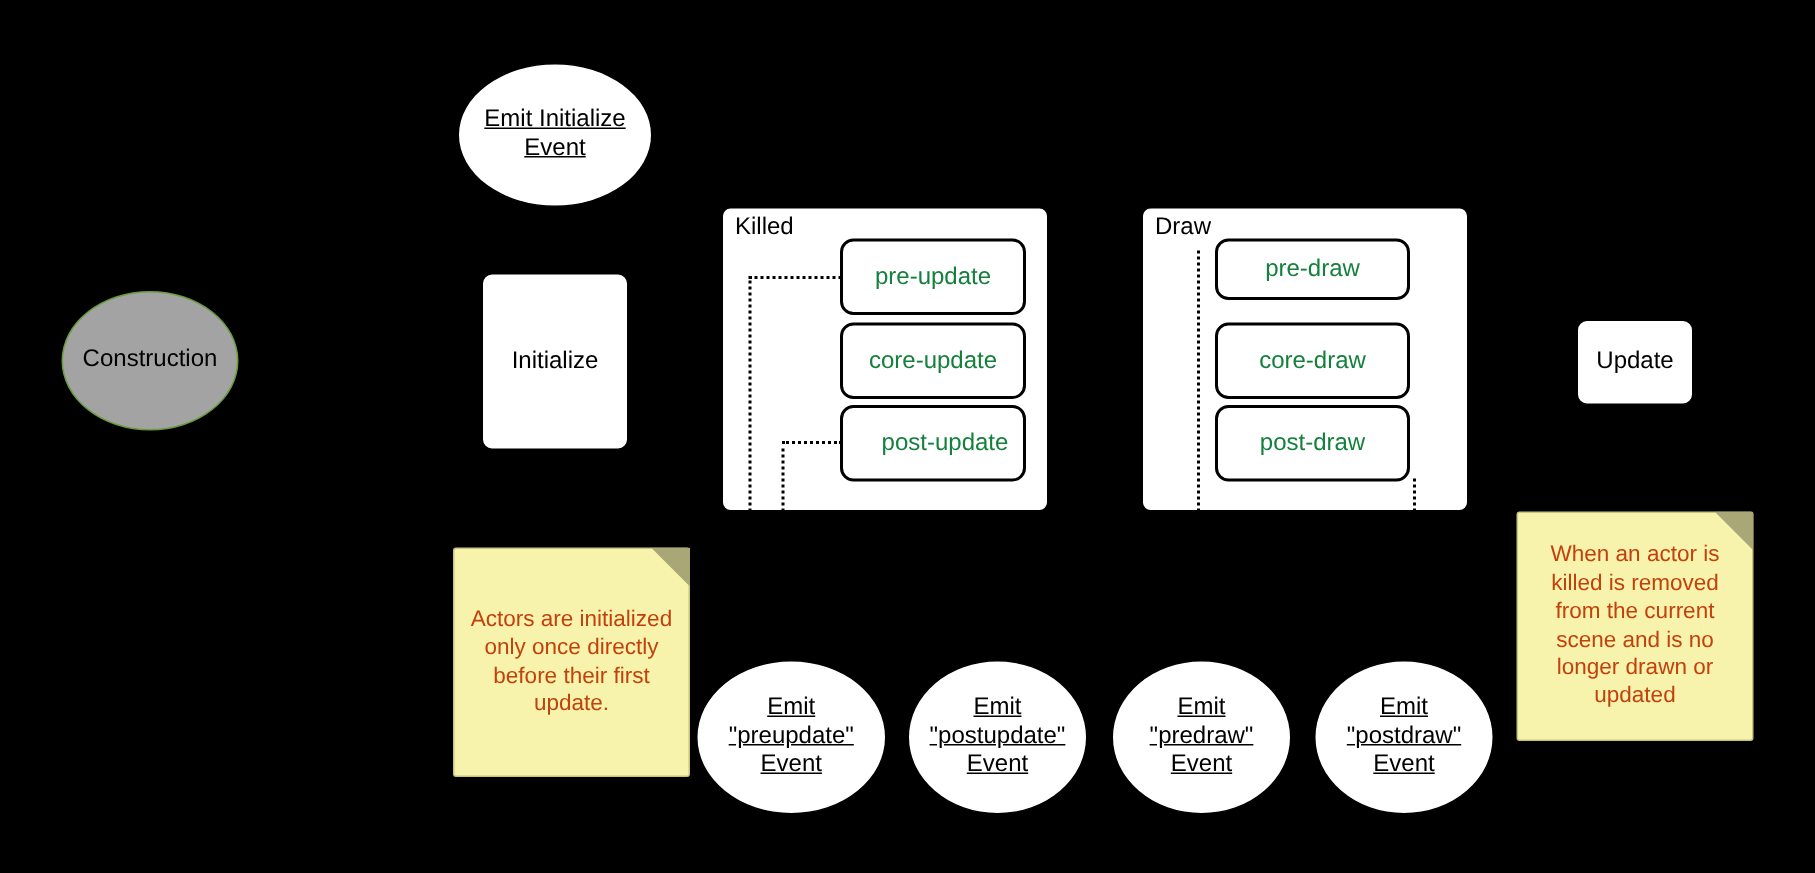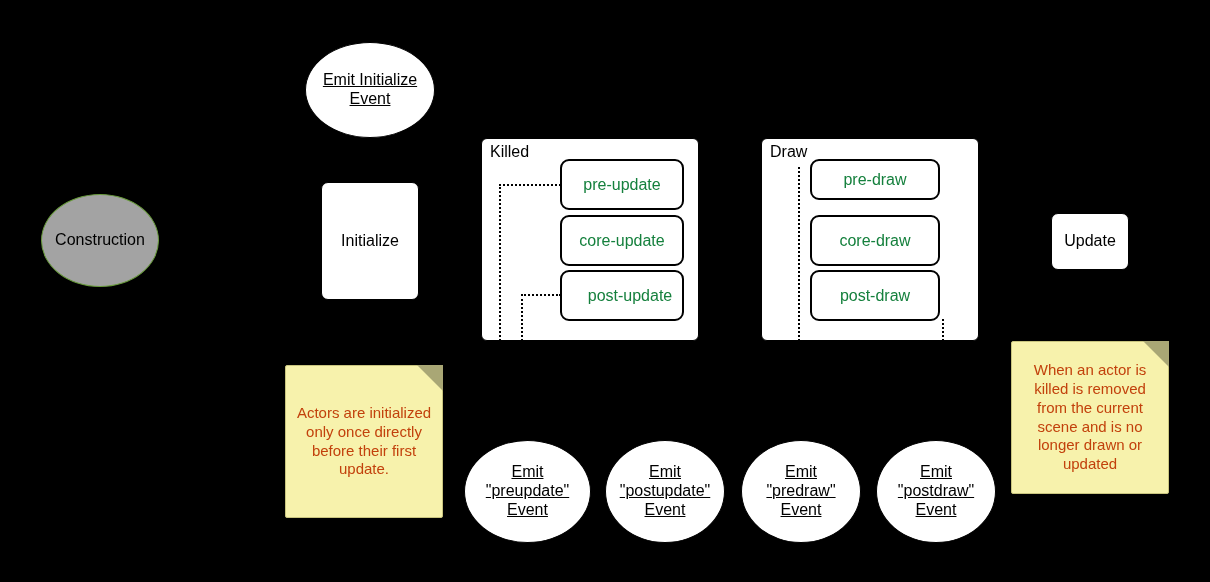--- a/index.html
+++ b/index.html
@@ -171,21 +171,21 @@
     </div>
     <div class="phase-box" style="left:48px; top:131px; width:130px; height:51px;">
       <span>post-draw</span>
     </div>
   </div>
 
   <div class="node rrect" style="left:1051px; top:213px; width:78px; height:57px; font-size:16px;">
     <span>Update</span>
   </div>
 
-  <div class="note" style="left:285px; top:365px; width:158px; height:153px; font-size:15px;">
+  <div class="note" style="left:302px; top:365px; width:158px; height:153px; font-size:15px;">
     <span class="note-fold"></span>
     <span class="note-text">Actors are initialized only once directly before their first update.</span>
   </div>
 
   <div class="note" style="left:1011px; top:341px; width:158px; height:153px; font-size:15px;">
     <span class="note-fold"></span>
     <span class="note-text">When an actor is killed is removed from the current scene and is no longer drawn or updated</span>
   </div>
 
   <div class="node ellipse" style="left:464px; top:440px; width:127px; height:103px; font-size:16px;">

